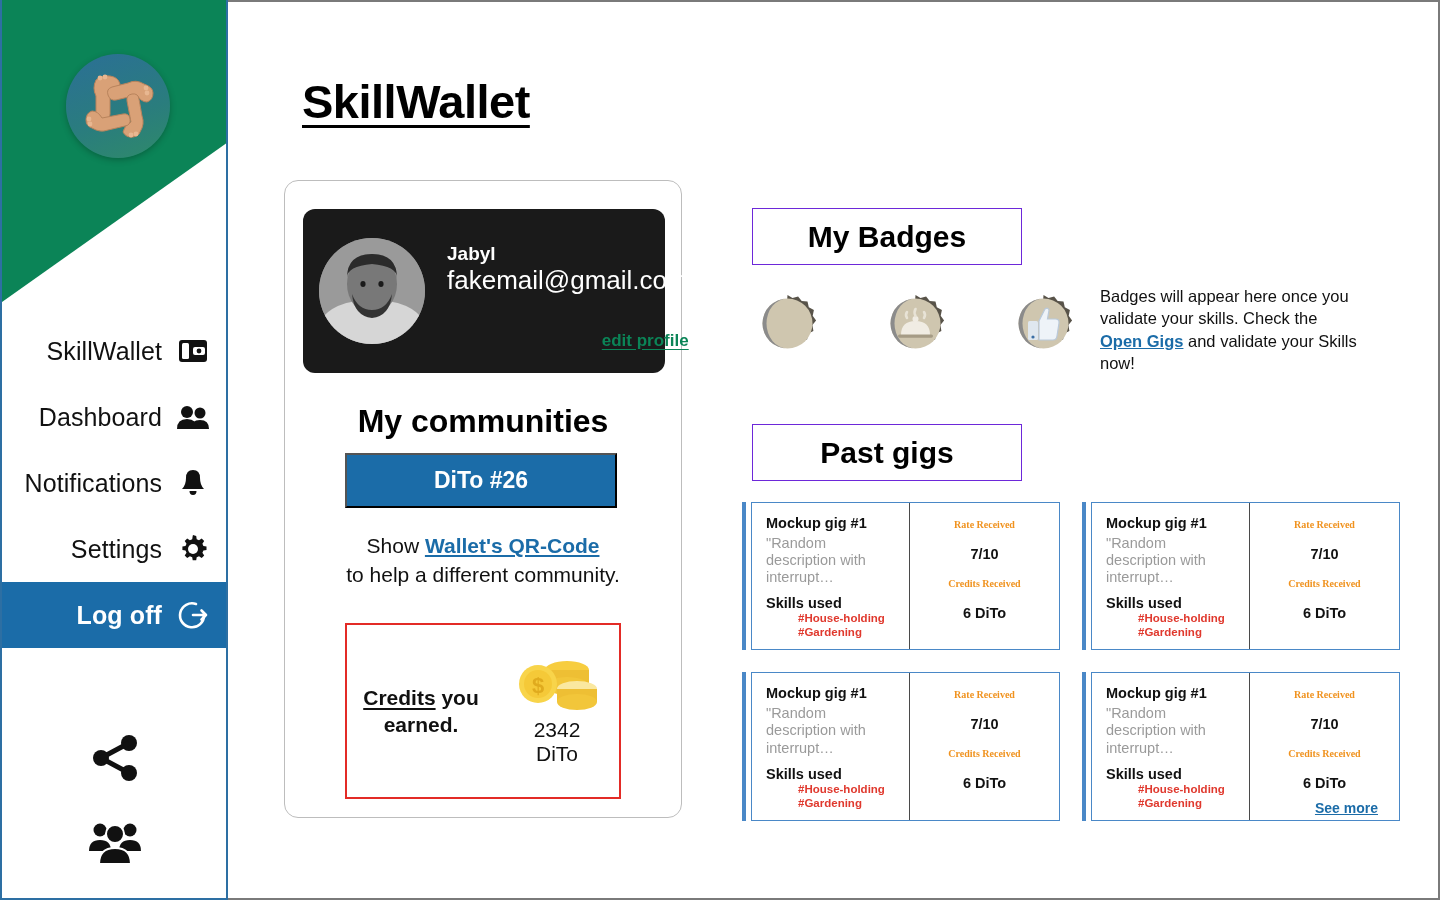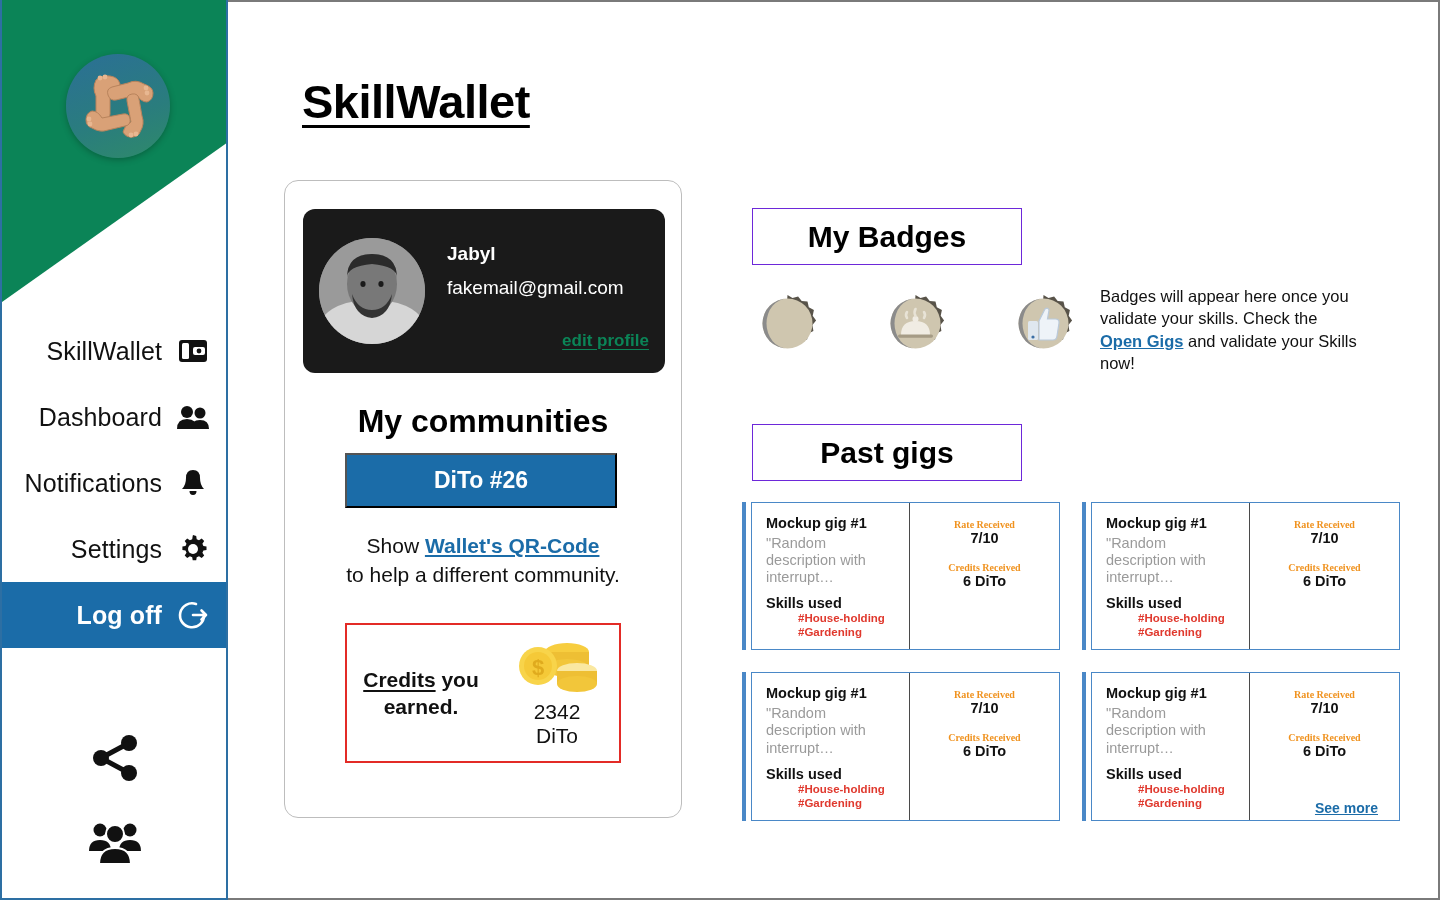--- a/index.html
+++ b/index.html
@@ -94,21 +94,21 @@
     display: flex; align-items: center; padding: 0 16px;
   }
   .avatar {
     width: 106px; height: 106px; border-radius: 50%;
     background: #8e8e8e; overflow: hidden; flex: none;
     position: relative;
   }
   .avatar svg { display:block; }
   .dark-info { margin-left: 22px; flex: 1; position: relative; height: 124px; }
   .dark-name { color:#fff; font-size: 19px; font-weight: 700; margin-top: 14px; }
-  .dark-email { color:#fff; font-size: 19px; font-weight: 400; margin-top: 12px; }
+  .dark-email { color:#fff; font-size: 26px; font-weight: 400; margin-top: 0; }
   .edit-profile {
     position: absolute; right: 0; bottom: 2px;
     color: #0b8457; font-size: 17px; font-weight: 600;
     text-decoration: underline; text-underline-offset: 3px; cursor: pointer;
   }
   .communities-title {
     position: absolute; left: 0; right: 0; top: 222px;
     text-align: center; font-size: 32px; font-weight: 700; color: #000;
   }
   .community-btn {
@@ -118,21 +118,21 @@
     display: flex; align-items: center; justify-content: center;
     font-size: 23px; font-weight: 600; cursor: pointer;
   }
   .qr-line {
     position: absolute; left: 0; right: 0; top: 350px;
     text-align: center; font-size: 21px; color: #111; line-height: 1.4;
   }
   .qr-link { color: #1b6ca8; font-weight: 700; text-decoration: underline; cursor: pointer; }
   .credits-box {
     position: absolute; left: 60px; top: 442px;
-    width: 276px; height: 140px;
+    width: 276px; height: 176px;
     border: 2px solid #e32b26; background: #fff;
     display: flex; align-items: center;
   }
   .credits-text {
     width: 148px; text-align: center;
     font-size: 21px; font-weight: 700; color: #111; line-height: 1.3;
   }
   .credits-text u { text-underline-offset: 3px; }
   .credits-right { flex: 1; text-align: center; }
   .coins { display:block; margin: 0 auto 2px; }
@@ -168,21 +168,21 @@
     flex: 1; border: 1.5px solid #4a88c7; background: #fff;
     display: flex; min-height: 135px;
   }
   .gig-left { flex: 0 0 158px; padding: 12px 10px 10px 14px; border-right: 1.5px solid #4a4a4a; }
   .gig-title { font-size: 14.5px; font-weight: 700; color: #111; }
   .gig-desc { font-size: 14.5px; color: #9a9a9a; line-height: 1.18; margin-top: 4px; }
   .gig-skills-label { font-size: 14.5px; font-weight: 700; color: #111; margin-top: 9px; }
   .gig-tag { font-size: 11.5px; color: #e0392e; font-weight: 600; line-height: 1.22; margin-left: 32px; }
   .gig-right { flex: 1; padding: 16px 8px; text-align: center; }
   .gr-label { font-size: 10px; font-weight: 700; color: #f0921e; font-family: Liberation Serif, serif; }
-  .gr-value { font-size: 14.5px; font-weight: 700; color: #111; margin-top: 0; }
+  .gr-value { font-size: 14.5px; font-weight: 700; color: #111; margin-top: 16px; }
   .gr-gap { height: 16px; }
   .see-more {
     position: absolute; right: 60px; top: 798px;
     font-size: 14px; color: #1b6ca8; text-decoration: underline;
     font-weight: 600; cursor: pointer;
   }
 </style>
 </head>
 <body>
 

